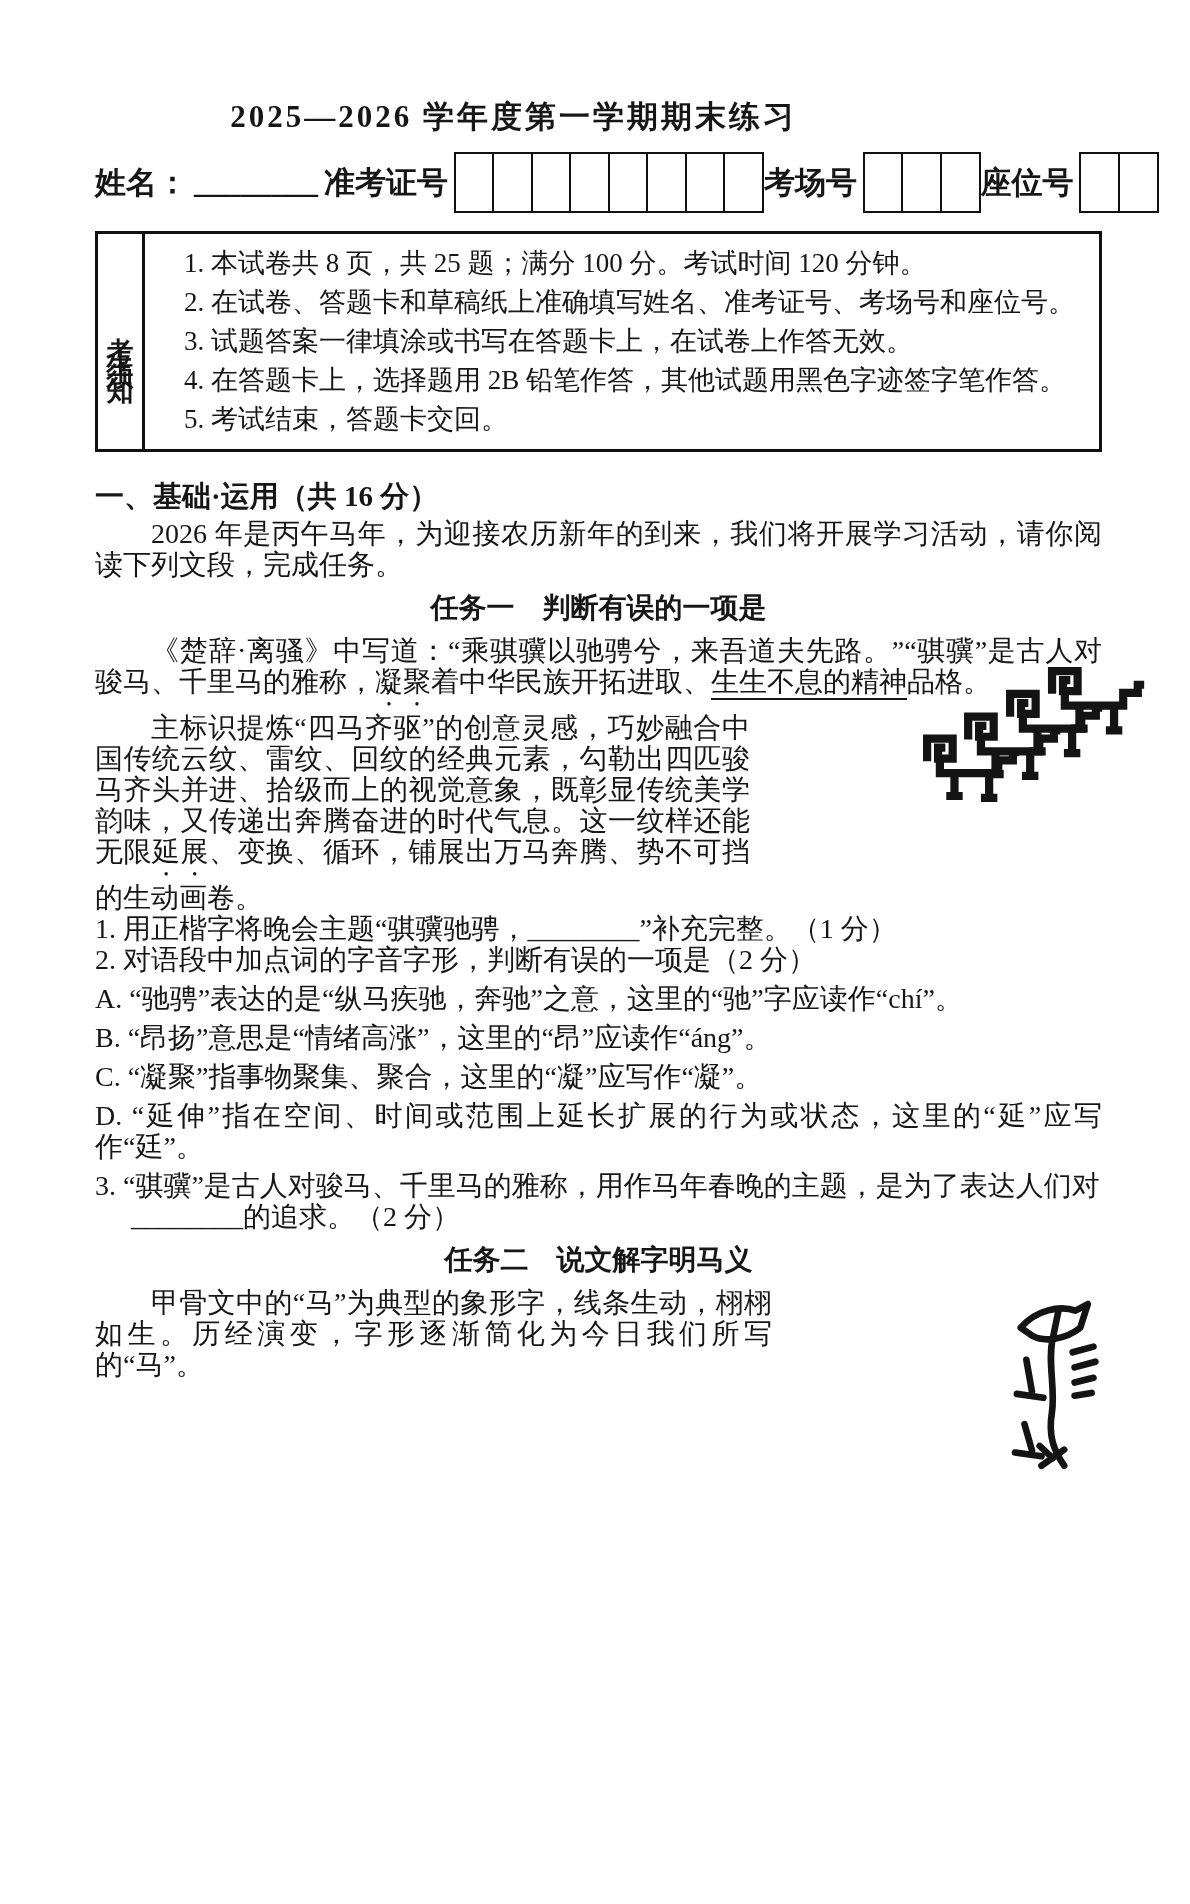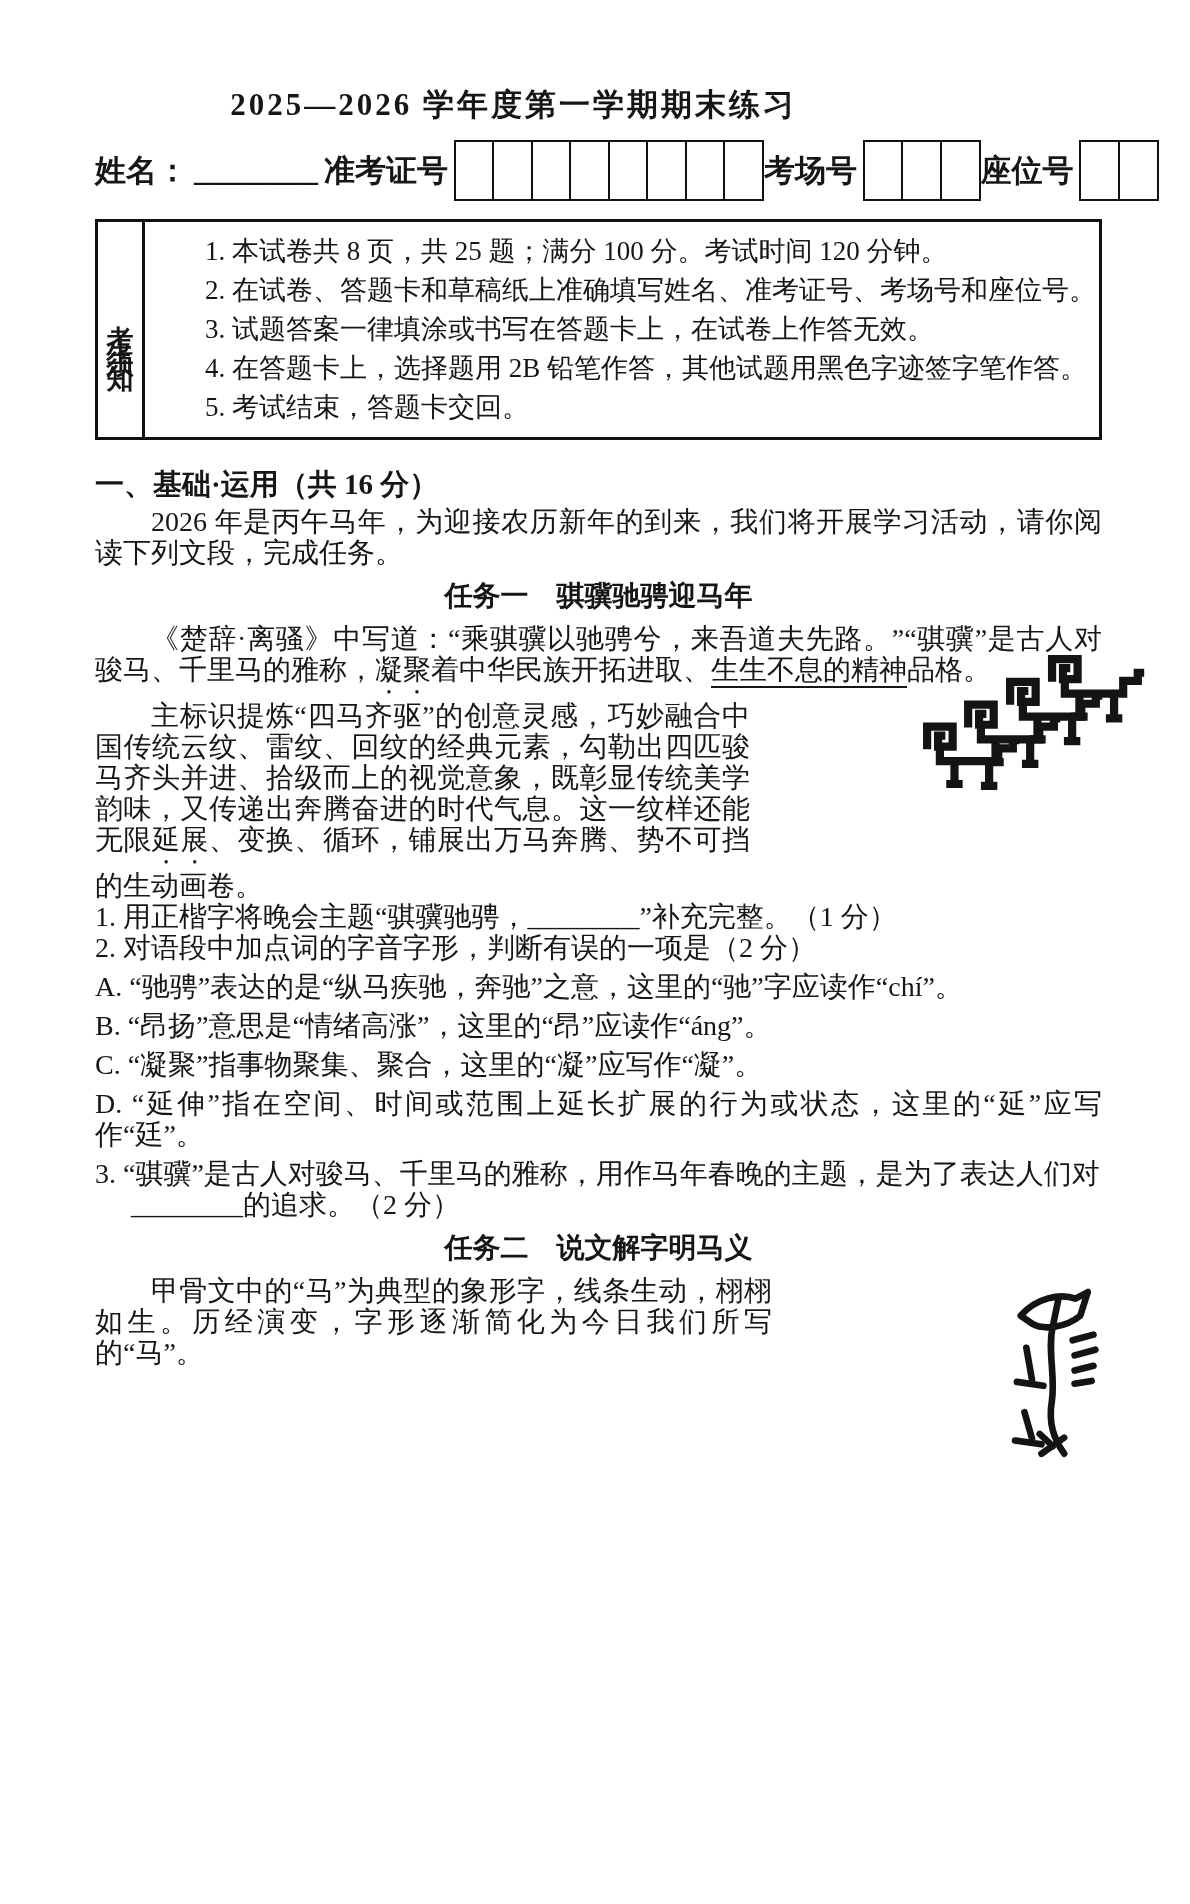--- a/index.html
+++ b/index.html
@@ -1,18 +1,18 @@
 <!DOCTYPE html>
 <html><head>
 <meta charset="utf-8">
 <style>
   html,body { margin:0; padding:0; background:#ffffff; }
   .page {
     position:relative; width:1190px; height:1524px; box-sizing:border-box;
-    margin:0 auto; background:#ffffff; overflow:hidden;
+    margin:12px auto; background:#ffffff; overflow:hidden;
     padding:44px 88px 0 95px;
     font-family:"Liberation Serif","DejaVu Serif",serif;
     color:#161616;
   }
   
   .session-title { text-align:center; font-size:31px; font-weight:bold; letter-spacing:3px; margin:40px 170px 0 0; }
   .title-row { position:relative; text-align:center; margin:14px 170px 0 0; }
   .paper-title { font-size:50px; font-weight:bold; letter-spacing:5px; }
   .exam-date { position:absolute; right:-78px; bottom:6px; font-size:26px; letter-spacing:1px; }
   
@@ -22,21 +22,21 @@
   .cells { display:flex; margin-left:8px; }
   .cell { width:37px; height:57px; border:2.5px solid #111; margin-left:-2.5px; background:#fff; }
   .sp1 { width:30px; } .sp2 { flex:1; } .sp3 { width:28px; }
   
   .notice { display:flex; border:3px solid #111; margin-top:18px; }
   .notice-side {
     width:44px; border-right:3px solid #111; display:flex; align-items:center; justify-content:center;
     writing-mode:vertical-rl; text-orientation:upright; letter-spacing:13px;
     font-size:27px; font-weight:bold; padding:10px 0;
   }
-  .notice-items { flex:1; padding:10px 8px 10px 60px; }
+  .notice-items { flex:1; padding:10px 8px 10px 39px; }
   .notice-item { font-size:27px; line-height:39px; white-space:nowrap; overflow:hidden; }
   
   .heading { font-size:29px; font-weight:bold; margin-top:22px; line-height:44px; }
   .body { font-size:28px; line-height:31px; text-align:justify; margin:0; }
   .indent { text-indent:2em; }
   .task-title { text-align:center; font-weight:bold; font-size:28px; line-height:47px; margin:4px 0; }
   .m-dot {
     -webkit-text-emphasis:filled dot #161616; -webkit-text-emphasis-position:under right;
     text-emphasis:filled dot #161616; text-emphasis-position:under right;
   }
@@ -97,21 +97,21 @@
       <div class="notice-item">3. 试题答案一律填涂或书写在答题卡上，在试卷上作答无效。</div>
       <div class="notice-item">4. 在答题卡上，选择题用 2B 铅笔作答，其他试题用黑色字迹签字笔作答。</div>
       <div class="notice-item">5. 考试结束，答题卡交回。</div>
     </div>
   </div>
 
   <div class="heading">一、基础·运用（共 16 分）</div>
 
   <p class="body indent">2026 年是丙午马年，为迎接农历新年的到来，我们将开展学习活动，请你阅读下列文段，完成任务。</p>
 
-  <div class="task-title">任务一　骐骥驰骋迎马年</div>
+  <div class="task-title">任务一　判断有误的一项是</div>
 
   <p class="body indent"><span>《楚辞·离骚》中写道：“乘骐骥以驰骋兮，来吾道夫先路。”“骐骥”是古人对骏马、千里马的雅称，</span><span class="m-dot">凝聚</span><span>着中华民族开拓进取、</span><span class="m-u">生生不息的精神</span><span>品格。</span></p>
 
   <div class="logo-wrap">
     <p class="body indent narrow"><span>主标识提炼“四马齐驱”的创意灵感，巧妙融合中国传统云纹、雷纹、回纹的经典元素，勾勒出四匹骏马齐头并进、拾级而上的视觉意象，既彰显传统美学韵味，又传递出奔腾奋进的时代气息。这一纹样还能无限</span><span class="m-dot">延展</span><span>、变换、循环，铺展出万马奔腾、势不可挡的生动画卷。</span></p>
     <svg class="horse-logo" viewBox="0 0 250 152" xmlns="http://www.w3.org/2000/svg" aria-hidden="true">
       <defs>
         <g id="hm" fill="none" stroke="#141414" stroke-width="9">
           <path d="M10 32 V7 H38 V29 H22 V17 H30"></path>
           <path d="M24 32 V45 H88 V31 H104 V22 H111"></path>

